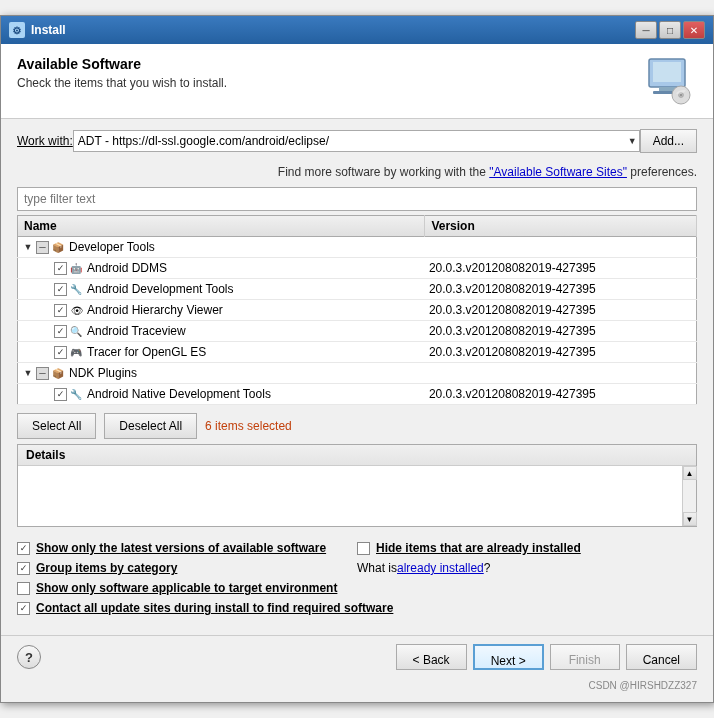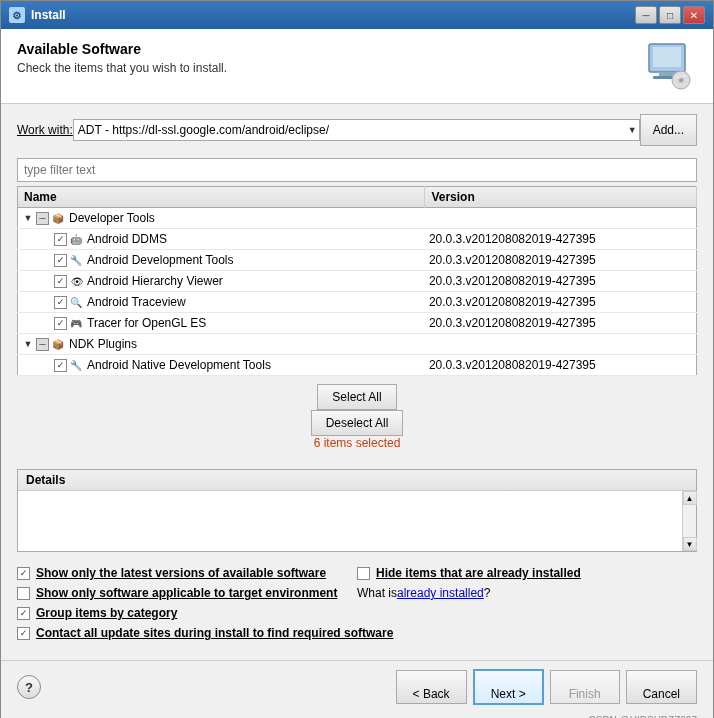--- a/index.html
+++ b/index.html
@@ -124,21 +124,21 @@
       -webkit-appearance: none;
     }
     .select-arrow {
       position: absolute;
       right: 3px;
       pointer-events: none;
       font-size: 9px;
       color: #333;
     }
     .add-btn {
-      height: 32px;
+      height: 24px;
       padding: 0 12px;
       background: linear-gradient(to bottom, #f8f8f8, #e0e0e0);
       border: 1px solid #aaa;
       font-size: 12px;
       cursor: pointer;
       white-space: nowrap;
     }
 
     .software-sites-row {
       text-align: right;
@@ -225,22 +225,22 @@
       align-items: center;
       justify-content: center;
       font-size: 10px;
       flex-shrink: 0;
     }
     .indent-2 { padding-left: 32px; }
 
     .buttons-row {
       display: flex;
       align-items: center;
-      margin-bottom: 19px;
-      flex-direction: column;
+      gap: 8px;
+      margin-bottom: 5px;
     }
     .std-btn {
       height: 26px;
       padding: 0 14px;
       background: linear-gradient(to bottom, #f8f8f8, #e0e0e0);
       border: 1px solid #aaa;
       font-size: 12px;
       cursor: pointer;
     }
     .selected-count {
@@ -368,21 +368,21 @@
       cursor: pointer;
       color: #333;
     }
     .footer-buttons {
       display: flex;
       gap: 6px;
       align-items: center;
     }
     .nav-btn {
       height: 26px;
-      padding: 16px 16px;
+      padding: 8px 16px;
       background: linear-gradient(to bottom, #f8f8f8, #e0e0e0);
       border: 1px solid #aaa;
       font-size: 12px;
       cursor: pointer;
       min-width: 70px;
     }
     .nav-btn.primary {
       border: 2px solid #5a9fd4;
       background: linear-gradient(to bottom, #f0f8ff, #d8eeff);
     }
@@ -446,20 +446,25 @@
       <div class="select-wrapper">
         <select>
           <option>ADT - https://dl-ssl.google.com/android/eclipse/</option>
         </select>
         <span class="select-arrow">▼</span>
       </div>
       <button class="add-btn">Add...</button>
     </div>
 
     
+    <div class="software-sites-row">
+      <span>Find more software by working with the</span>
+      <a href="#">"Available Software Sites"</a>
+      <span>preferences.</span>
+    </div>
 
     
     <input class="filter-input" type="text" value="" placeholder="type filter text" style="">
 
     
     <table class="tree-table">
       <thead>
         <tr>
           <th style="width:60%">Name</th>
           <th>Version</th>
@@ -586,30 +591,30 @@
         <div class="col-left">
 
           <div class="option-row">
             <span class="option-checkbox checked"></span>
             <label>
               <span>Show only the latest versions of available software</span>
             </label>
           </div>
 
           <div class="option-row">
+            <span class="option-checkbox checked"></span>
+            <label>
+              <span>Group items by category</span>
+            </label>
+          </div>
+
+          <div class="option-row">
             <span class="option-checkbox"></span>
             <label>
               <span>Show only software applicable to target environment</span>
-            </label>
-          </div>
-
-          <div class="option-row">
-            <span class="option-checkbox checked"></span>
-            <label>
-              <span>Group items by category</span>
             </label>
           </div>
         </div>
         <div class="col-right">
 
           <div class="option-row">
             <span class="option-checkbox"></span>
             <label>
               <span>Hide items that are already installed</span>
             </label>

